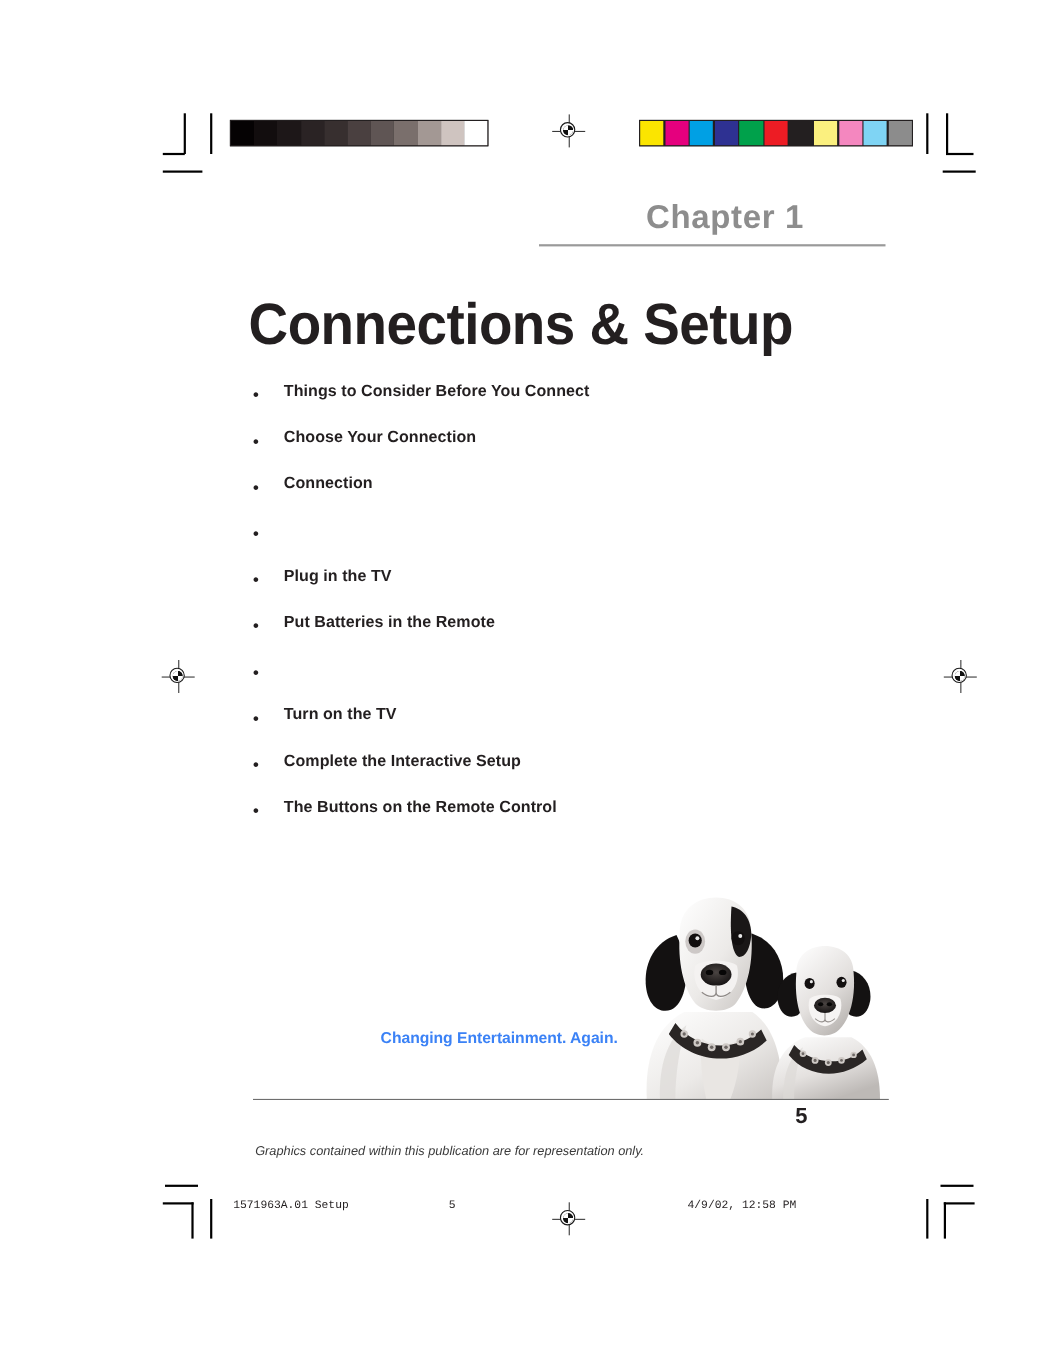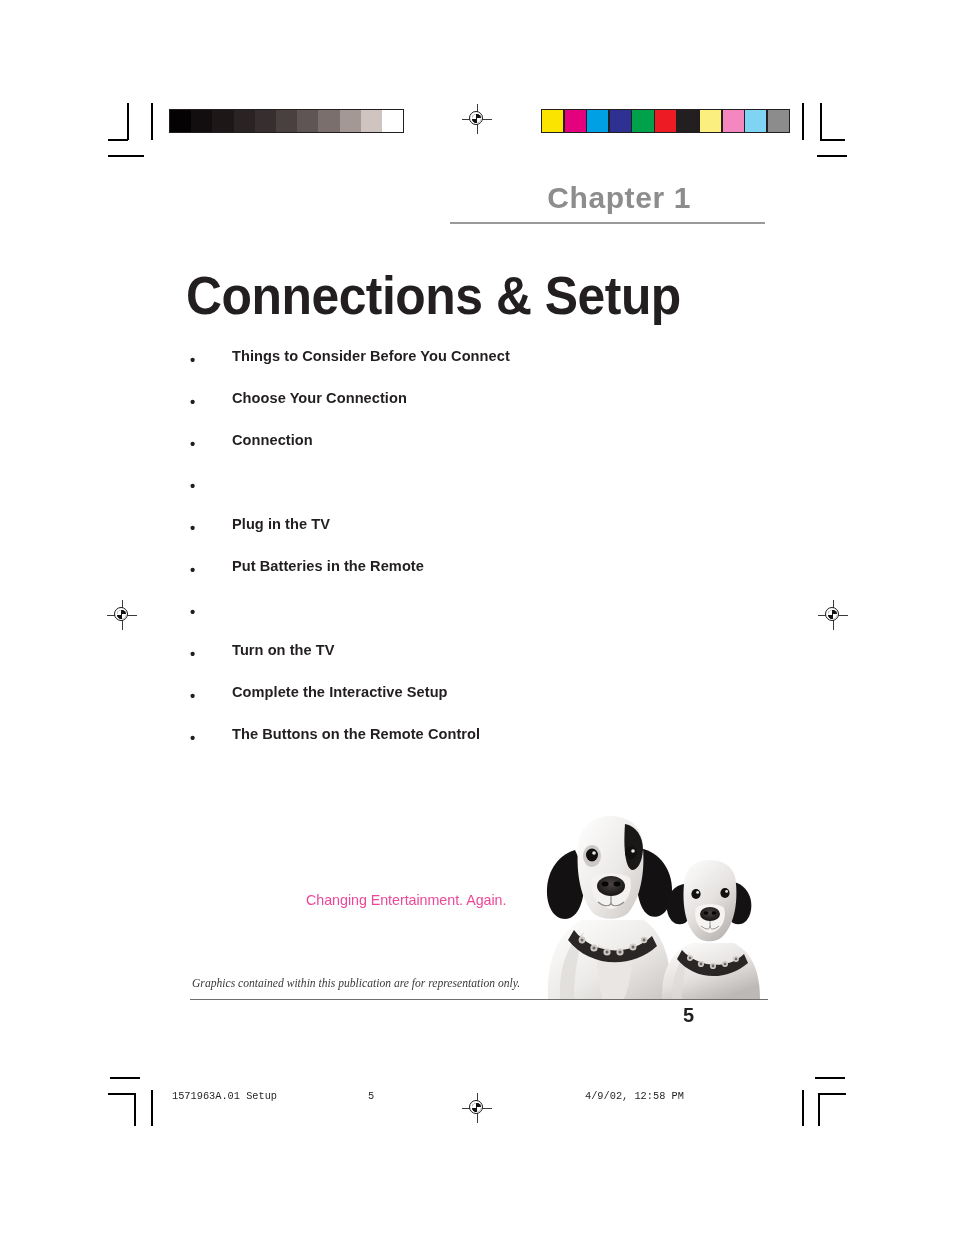--- a/index.html
+++ b/index.html
@@ -8,20 +8,21 @@
     background: #ffffff;
   }
   .page {
     position: relative;
     width: 880px;
     height: 1235px;
     background: #ffffff;
     overflow: hidden;
     font-family: "Liberation Sans", sans-serif;
     color: #231f20;
+    margin-left: 40px;
   }
 
   
   .cropmark { position: absolute; background: #000000; }
 
   
   .regmark { position: absolute; width: 30px; height: 30px; }
   .regmark .rm-h, .regmark .rm-v { position: absolute; background: #3a3a3a; }
   .regmark .rm-h { left: 0; top: 14.5px; width: 30px; height: 1.4px; }
   .regmark .rm-v { top: 0; left: 14.5px; width: 1.4px; height: 30px; }
@@ -116,33 +117,33 @@
   .ov-bullet {
     position: absolute;
     left: 2px;
     top: 4px;
     font-size: 15px;
     line-height: 1;
     color: #231f20;
   }
   .ov-text {
     position: absolute;
-    left: 44px;
+    left: 30px;
     top: 0;
     white-space: nowrap;
   }
 
   
   .tagline {
     position: absolute;
     left: 306px;
-    top: 892px;
+    top: 936px;
     font-size: 14.3px;
-    font-weight: normal;
-    color: #ec4899;
+    font-weight: bold;
+    color: #3b82f6;
     letter-spacing: -0.05px;
     white-space: nowrap;
   }
 
   
   .dogs {
     position: absolute;
     left: 512px;
     top: 812px;
     width: 258px;
@@ -155,22 +156,22 @@
     position: absolute;
     left: 190px;
     top: 999px;
     width: 578px;
     height: 1.3px;
     background: #6e6e6e;
   }
   .footnote {
     position: absolute;
     left: 192px;
-    top: 977px;
-    font-family: Liberation Serif, serif;
+    top: 1040px;
+    font-family: Liberation Sans, sans-serif;
     font-style: italic;
     font-size: 11.6px;
     color: #3a3a3a;
     white-space: nowrap;
   }
   .page-number {
     position: absolute;
     right: 186px;
     top: 1004px;
     font-size: 20px;

